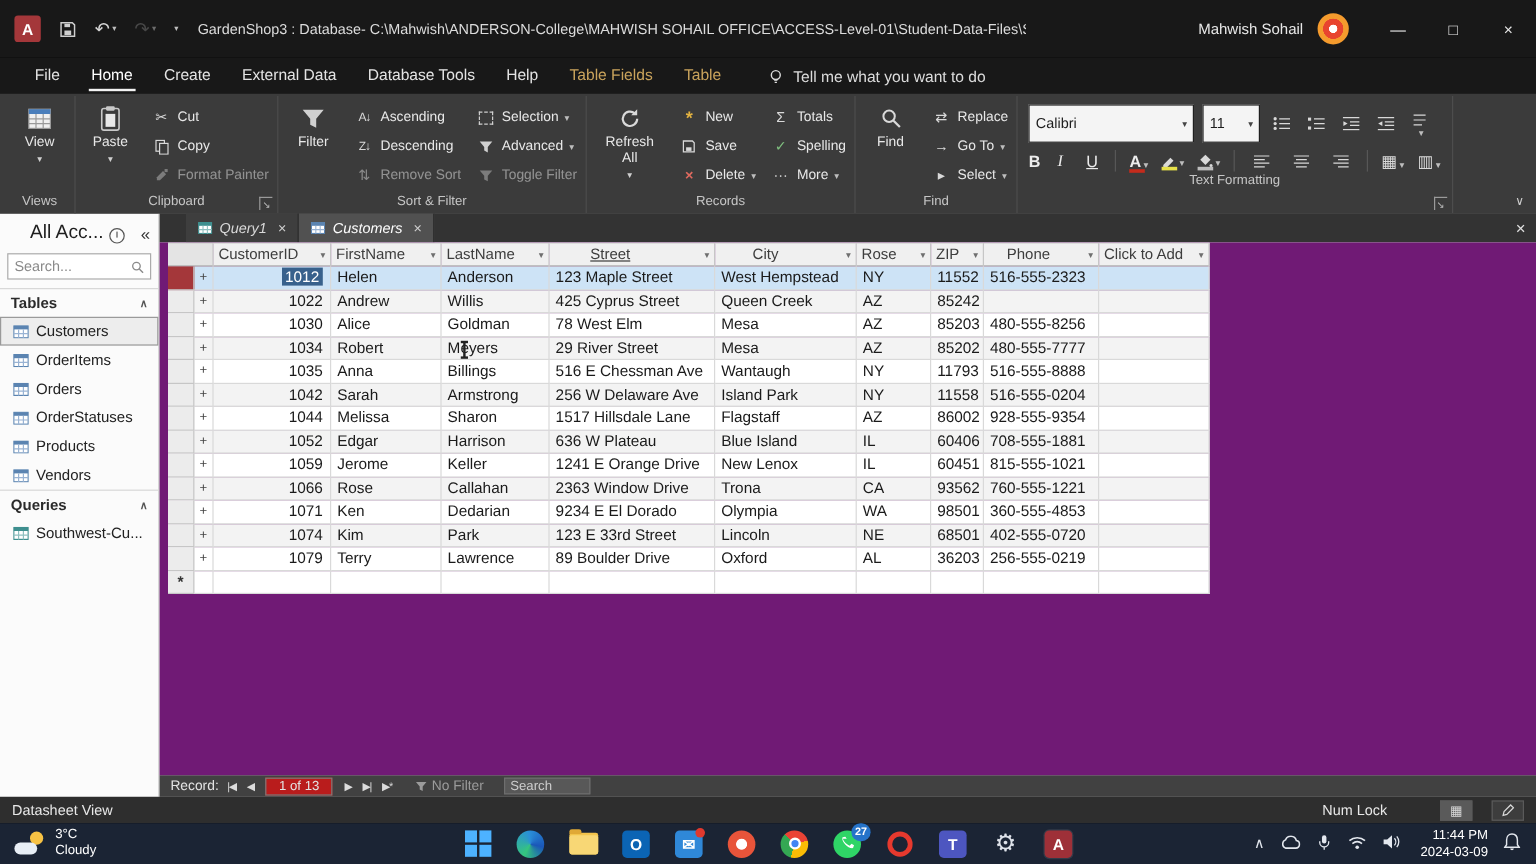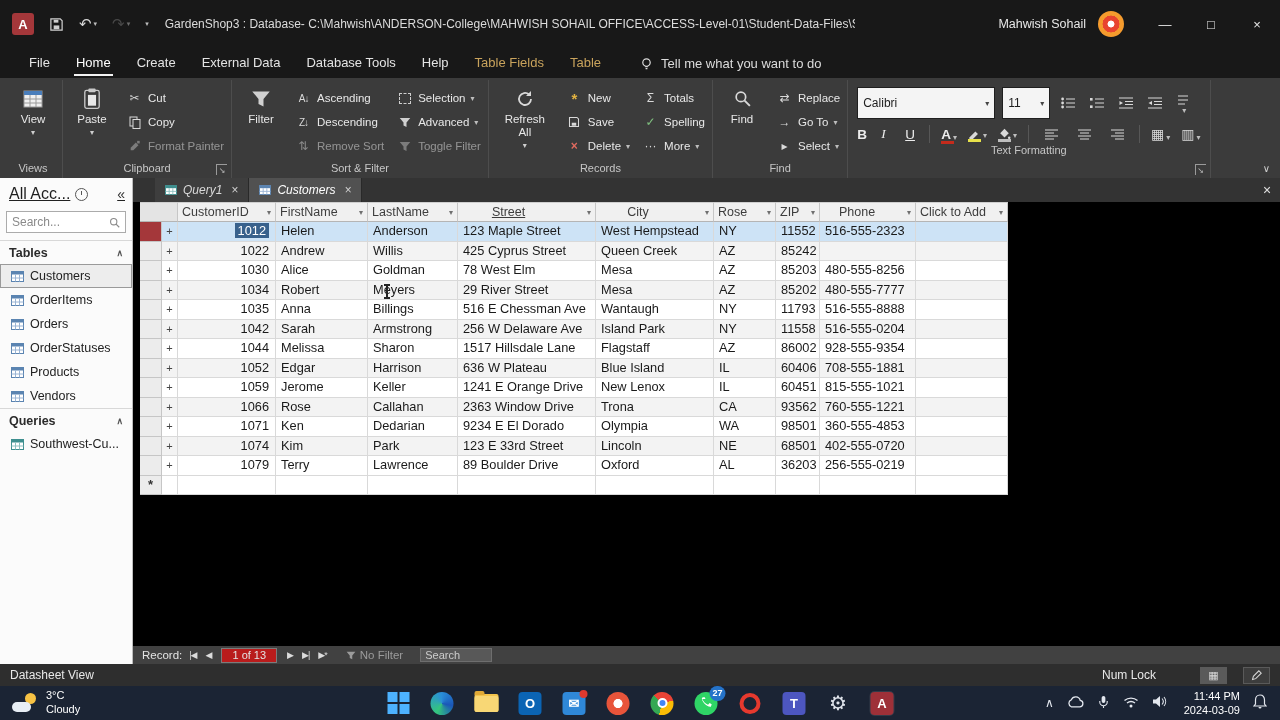--- a/index.html
+++ b/index.html
@@ -60,21 +60,21 @@
   .cbar { position:absolute; left:0; bottom:-2px; width:13px; height:3px; }
   .red { background:#c42b1c; } .yellow { background:#e7e14a; } .gray { background:#bdbdbd; }
   .sepv { width:1px; height:18px; background:#575757; }
   .grid-glyph { font-size:14px; color:#d9d9d9; }
 
   
   .main { flex:1; display:flex; min-height:0; background:#fff; }
 
   
   .navpane { width:133px; border-right:1px solid #bdbdbd; background:#fbfbfb; display:flex; flex-direction:column; font-size:12.5px; color:#222; flex:0 0 auto; }
-  .nav-head { display:flex; align-items:center; padding:7px 7px 3px 9px; gap:5px;text-decoration:underline; }
+  .nav-head { display:flex; align-items:flex-end; padding:7px 7px 3px 25px; gap:5px; }
   .nav-title { font-size:16px; color:#1e1e1e; white-space:nowrap; }
   .nav-clock { width:13px; height:13px; border:1.5px solid #555; border-radius:50%; position:relative; flex:0 0 auto; }
   .nav-clock::after { content:""; position:absolute; left:4.5px; top:2px; width:1.5px; height:4.5px; background:#555; }
   .nav-shutter { margin-left:auto; font-size:14px; color:#333; }
   .nav-search { margin:5px 6px 7px; border:1px solid #ababab; background:#fff; display:flex; align-items:center; height:22px; padding:0 5px; }
   .nav-search input { border:none; outline:none; flex:1; font-size:12px; color:#333; width:78px; background:transparent; font-family:inherit; }
   .nav-search input::placeholder { color:#8a8a8a; }
   .nav-section { display:flex; align-items:center; padding:5px 9px 4px; border-top:1px solid #d8d8d8; font-weight:bold; color:#2b2b2b; }
   .sec-caret { margin-left:auto; font-size:9px; color:#555; }
   .nav-item { display:flex; align-items:center; gap:6px; padding:0 4px 0 10px; height:24px; border:1px solid transparent; }
@@ -85,21 +85,21 @@
   .content { flex:1; display:flex; flex-direction:column; min-width:0; }
 
   
   .doctabs { height:24px; background:#333; display:flex; align-items:flex-end; padding-left:22px; position:relative; flex:0 0 auto;font-style:italic; }
   .dtab { display:flex; align-items:center; gap:6px; height:24px; padding:0 10px; background:#3e3e3e; color:#d9d9d9; font-size:12px; border-right:1px solid #292929; }
   .dtab.active { background:#515151; color:#fff; }
   .dtab-close { font-size:12px; color:#cfcfcf; margin-left:3px; }
   .obj-close { position:absolute; right:9px; top:0; height:24px; line-height:24px; color:#e0e0e0; font-size:14px; }
 
   
-  .sheetarea { flex:1; background:#000000; position:relative; padding-left:7px; overflow:hidden; }
+  .sheetarea { flex:1; background:#701a75; position:relative; padding-left:7px; overflow:hidden; }
   .hrow, .drow { display:grid; grid-template-columns:22px 16px 98px 92px 90px 138px 118px 62px 44px 96px 92px; width:868px; }
   .hrow { height:20px; }
   .hcell { background:#f0f0f0; border-right:1px solid #c6c6c6; border-bottom:1px solid #b5b5b5; border-top:1px solid #cfcfcf; font-size:12.5px; color:#3d3d3d; display:flex; align-items:center; padding:0 4px; white-space:nowrap; overflow:hidden; }
   .hsel { grid-column:1 / 3; background:#e4e4e4; }
   .hdr-caret { margin-left:auto; font-size:8px; color:#6f6f6f; padding-left:2px; }
   .drow { height:19.5px; background:#fff; }
   #sheet-body .drow:nth-child(even) { background:#f3f3f3; }
   #sheet-body .drow:first-child { background:#cde3f6; }
   .cell { height:100%; line-height:18.5px; font-size:12.8px; color:#1a1a1a; padding:0 3px 0 5px; border-right:1px solid #d9d9d9; border-bottom:1px solid #d9d9d9; white-space:nowrap; overflow:hidden; }
   .c-sel { background:#ececec; border-right:1px solid #c6c6c6; border-bottom:1px solid #c6c6c6; padding:0; }

